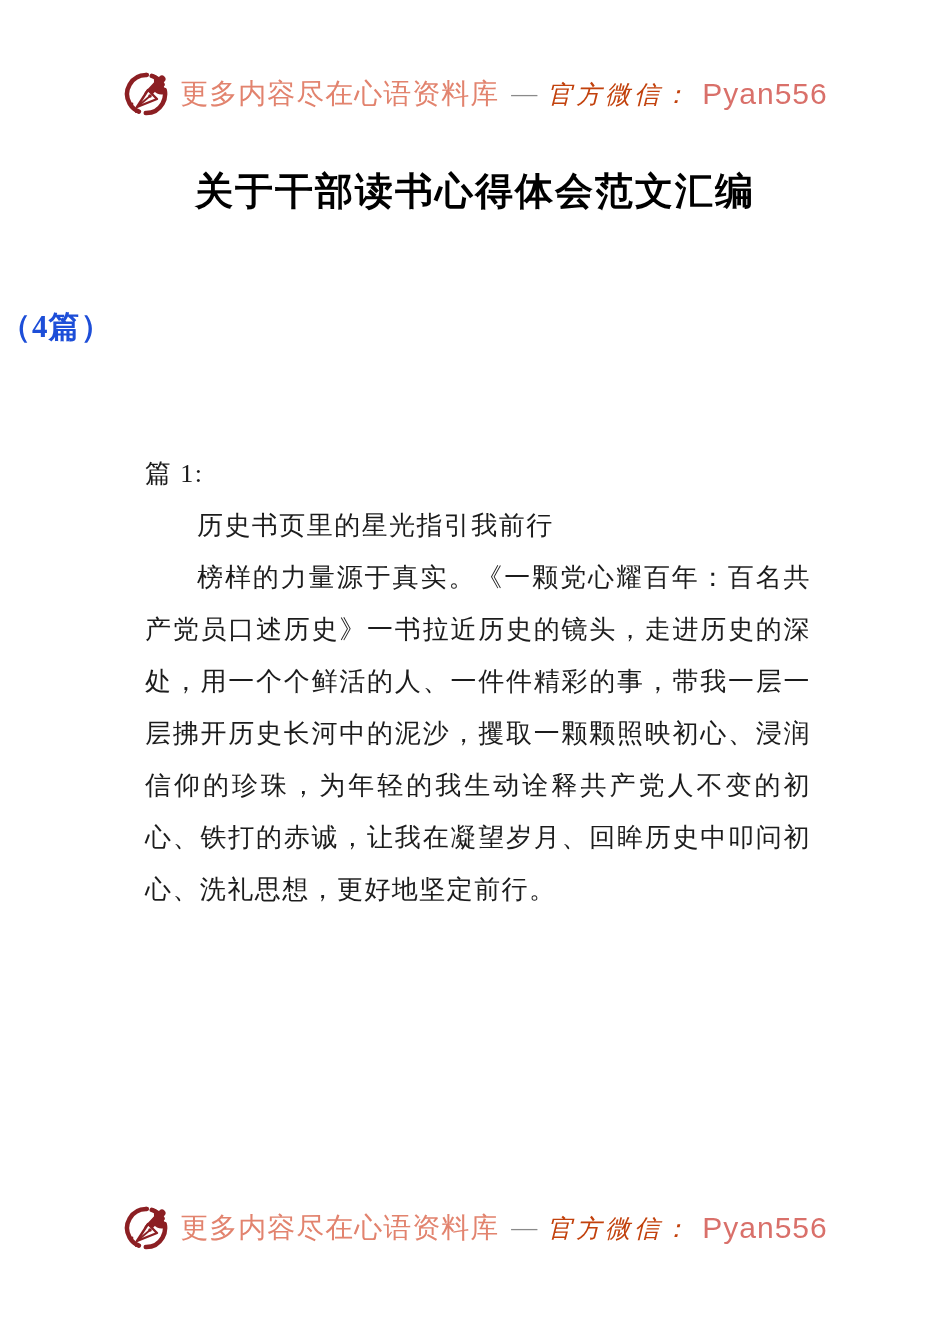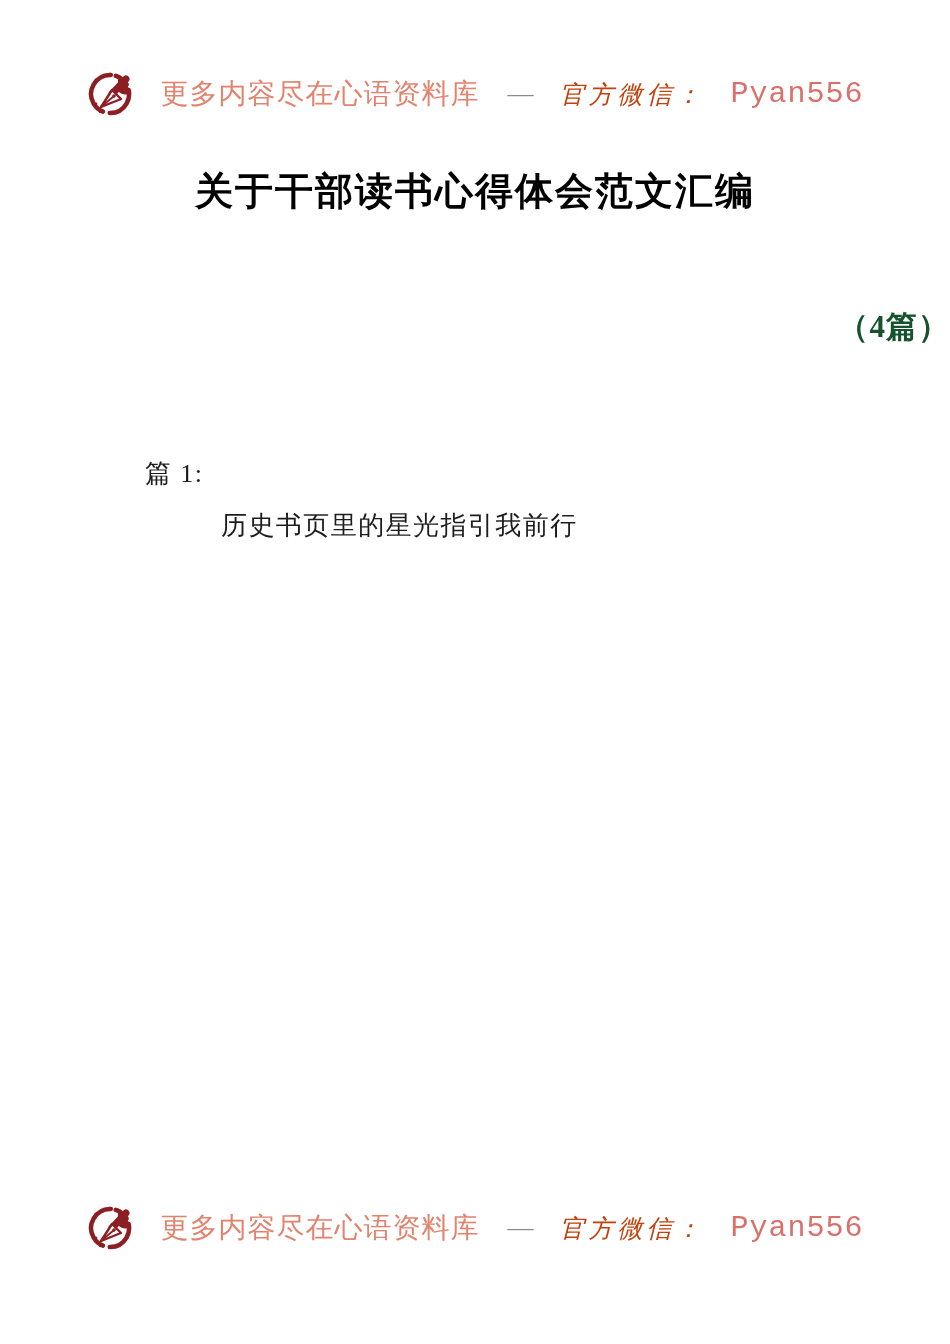--- a/index.html
+++ b/index.html
@@ -15,21 +15,21 @@
   }
 
   
   .watermark {
     position: absolute;
     left: 0;
     width: 100%;
     display: flex;
     align-items: center;
     justify-content: center;
-    gap: 26px;
+    gap: 10px;
     white-space: nowrap;
   }
   .watermark.header { top: 70px; }
   .watermark.footer { top: 1204px; }
   .wm-logo { width: 48px; height: 48px; flex: 0 0 auto; }
   .wm-brand {
     font-size: 28px;
     letter-spacing: 1px;
     color: #e2836e;
     font-weight: 500;
@@ -41,62 +41,62 @@
   }
   .wm-label {
     font-size: 25px;
     color: #c2410c;
     letter-spacing: 4px;
     font-style: italic;
   }
   .wm-id {
     font-size: 30px;
     color: #d9706a;
-    font-family: Liberation Mono, monospace;
+    font-family: Liberation Sans, sans-serif;
     letter-spacing: 1px;
   }
 
   
   .doc-title {
     position: absolute;
     top: 166px;
     left: 0;
     width: 100%;
     text-align: center;
     font-size: 38px;
     font-weight: bold;
     color: #000000;
     letter-spacing: 2px;
   }
   .doc-subtitle {
     position: absolute;
     top: 306px;
     left: 0;
     width: 100%;
-    text-align: right;
+    text-align: left;
     font-size: 31px;
     font-weight: bold;
-    color: #14532d;
+    color: #1d4ed8;
     letter-spacing: 1px;
   }
 
   
   .doc-body {
     position: absolute;
     top: 448px;
     left: 145px;
     width: 666px;
     font-size: 26px;
     line-height: 52px;
     color: #1c1c1c;
     text-align: justify;
     text-justify: inter-character;
     letter-spacing: 0.055em;
   }
-  .doc-body p.indent { text-indent: 2em; margin-left: 24px; }
+  .doc-body p.indent { text-indent: 2em; }
   .section-label { text-indent: 0; }
 </style>
 </head>
 <body>
 
 <div class="page">
 
   <div class="watermark header">
     <svg class="wm-logo" viewBox="0 0 48 48" aria-hidden="true">
       <path d="M24 5 A19 19 0 1 0 24.2 5" fill="none" stroke="#8c1f23" stroke-width="4.5" stroke-dasharray="52 7 34 6 14 5" stroke-linecap="round"></path>
@@ -114,20 +114,21 @@
       <span class="wm-id">Pyan556</span>
   </div>
 
   <h1 class="doc-title">关于干部读书心得体会范文汇编</h1>
 
   <div class="doc-subtitle">（4篇）</div>
 
   <div class="doc-body">
     <p class="section-label">篇 1:</p>
     <p class="indent">历史书页里的星光指引我前行</p>
+    <p class="indent">榜样的力量源于真实。《一颗党心耀百年：百名共产党员口述历史》一书拉近历史的镜头，走进历史的深处，用一个个鲜活的人、一件件精彩的事，带我一层一层拂开历史长河中的泥沙，攫取一颗颗照映初心、浸润信仰的珍珠，为年轻的我生动诠释共产党人不变的初心、铁打的赤诚，让我在凝望岁月、回眸历史中叩问初心、洗礼思想，更好地坚定前行。</p>
   </div>
 
   <div class="watermark footer">
     <svg class="wm-logo" viewBox="0 0 48 48" aria-hidden="true">
       <path d="M24 5 A19 19 0 1 0 24.2 5" fill="none" stroke="#8c1f23" stroke-width="4.5" stroke-dasharray="52 7 34 6 14 5" stroke-linecap="round"></path>
       <path d="M31 4 a21 21 0 0 1 12 20 q-7 2 -12 -4 q2 -9 0 -16 Z" fill="#8c1f23"></path>
       <path d="M40 9 L26 24" stroke="#8c1f23" stroke-width="7" stroke-linecap="round"></path>
       <path d="M15 37 L26 20 L35 29 Z" fill="#ffffff" stroke="#8c1f23" stroke-width="2.4" stroke-linejoin="round"></path>
       <path d="M15 37 L28 26" stroke="#8c1f23" stroke-width="1.8"></path>
       <circle cx="28" cy="26" r="1.8" fill="#8c1f23"></circle>

